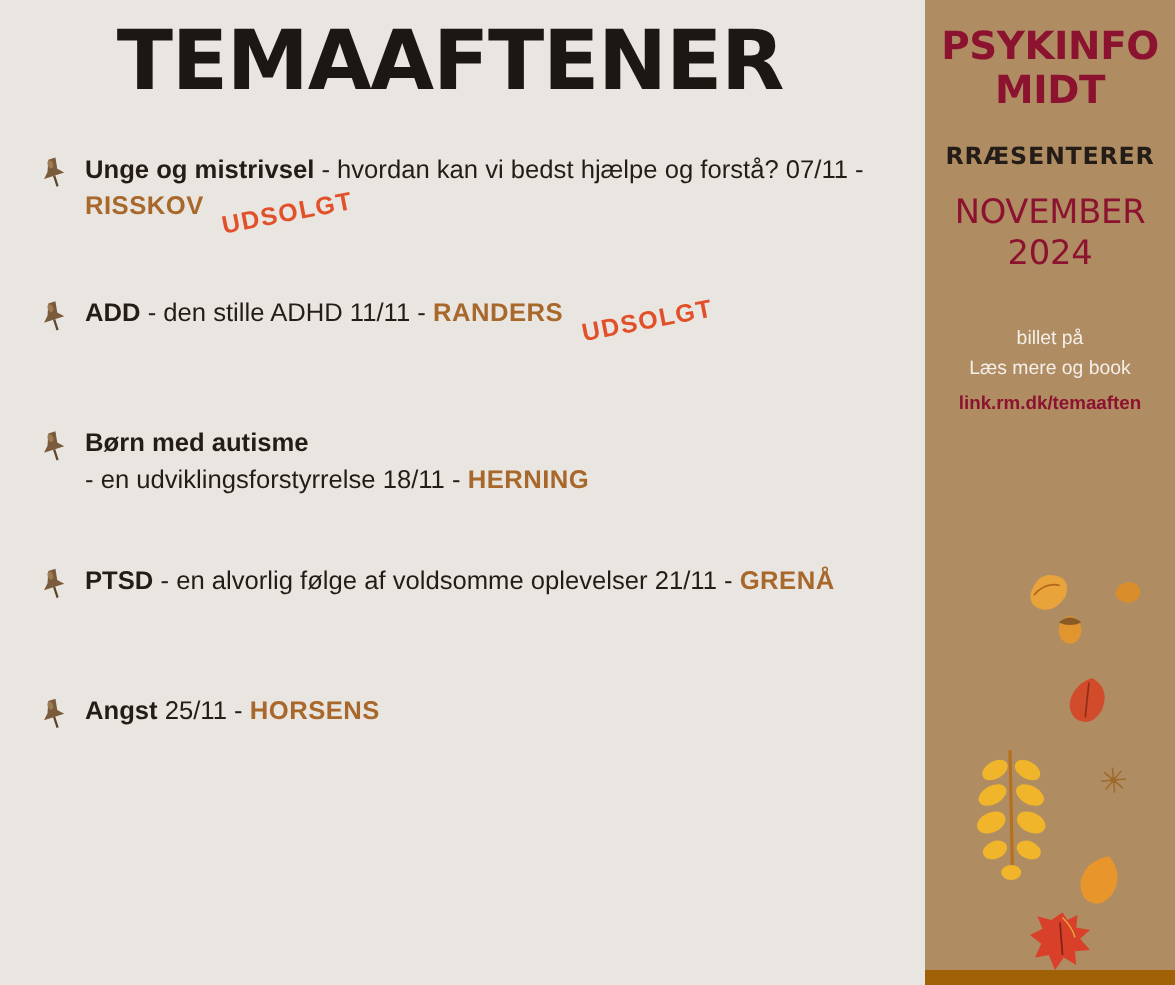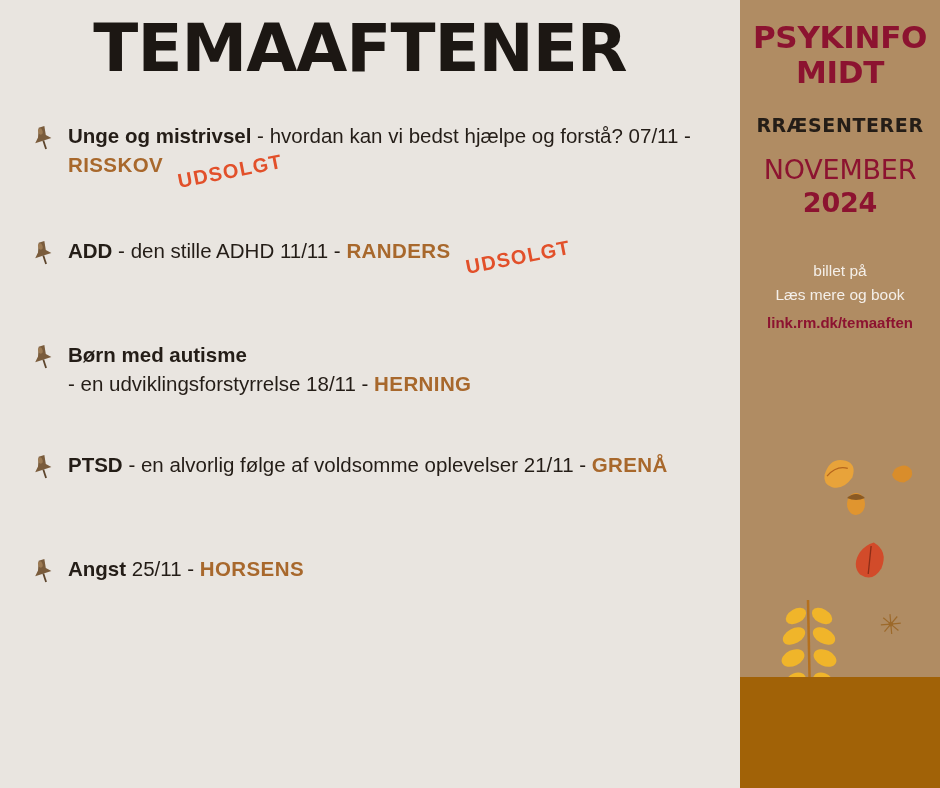--- a/index.html
+++ b/index.html
@@ -84,21 +84,21 @@
   
   #ev0 { margin-bottom: 56px; }
   #ev1 { margin-bottom: 52px; }
   #ev2 { margin-bottom: 52px; }
   #ev3 { margin-bottom: 52px; }
 
   
   .right {
     position: relative;
     width: 200px;
-    height: 677px;
+    height: 776px;
     background: #b08c63;
     overflow: hidden;
     text-align: center;
     box-sizing: border-box;
   }
   .brand {
     font-family: "DejaVu Sans", sans-serif;
     font-weight: bold;
     color: #8c1330;
     font-size: 31px;
@@ -118,21 +118,21 @@
     font-family: "DejaVu Sans", sans-serif;
     font-weight: normal;
     color: #8c1330;
     font-size: 27px;
     line-height: 1.2;
     margin-top: 18px;
     letter-spacing: -0.2px;
   }
   .year {
     font-family: "DejaVu Sans", sans-serif;
-    font-weight: bold;
+    font-weight: normal;
     color: #8c1330;
     font-size: 27px;
     line-height: 1.2;
     letter-spacing: -0.2px;
   }
   .booktext {
     margin-top: 40px;
     color: #f4efe9;
     font-size: 15.5px;
     line-height: 1.55;

